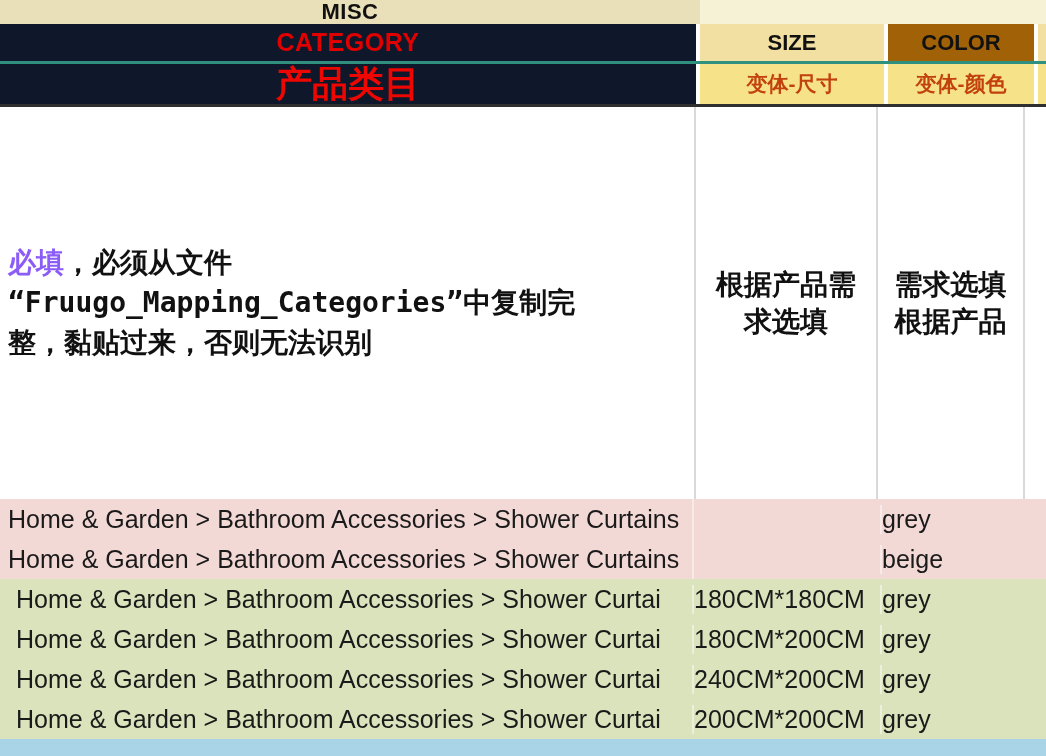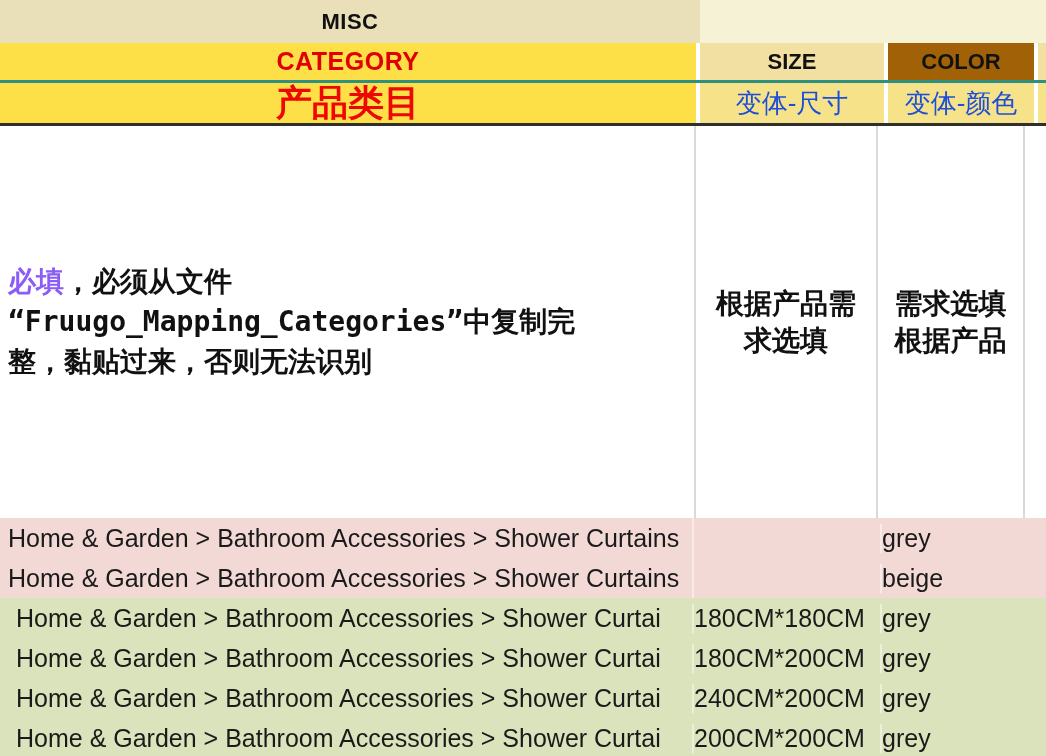--- a/index.html
+++ b/index.html
@@ -5,43 +5,43 @@
   * { margin:0; padding:0; box-sizing:border-box; }
   html,body { background:#fff; }
   .sheet {
     position:relative; width:1046px; height:756px; overflow:hidden;
     font-family:"Liberation Sans", sans-serif; color:#1a1a1a;
     display:flex; flex-direction:column;
   }
   .row { display:flex; flex-shrink:0; }
 
   
-  .r-misc { height:43px; }
+  .r-misc { height:24px; }
   .r-misc .left  { width:700px; background:#E9E0BA; display:flex; align-items:center; justify-content:center; }
   .r-misc .right { width:346px; background:#F5F2D6; }
   .r-misc .left span { font-weight:bold; font-size:22px; color:#111; letter-spacing:.5px; }
 
   
   .r-cat { height:37px; }
   .cell { display:flex; align-items:center; justify-content:center; }
   .gap { width:4px; background:#fff; }
-  .c-cat   { width:696px; background:#fde047; }
+  .c-cat   { width:696px; background:#0f172a; }
   .c-size  { width:184px; background:#F2DFA2; }
   .c-color { width:146px; background:#a16207; }
   .c-sliver{ width:8px;  background:#F2DFA2; }
   .r-cat .c-cat span { font-weight:bold; font-size:25px; color:#E00000; letter-spacing:.5px; }
   .r-cat .c-size span, .r-cat .c-color span { font-weight:bold; font-size:22px; color:#111; }
 
   .teal-line { height:3px; background:#2F9080; flex-shrink:0; }
 
   
   .r-cn { height:40px; }
   .r-cn .c-size, .r-cn .c-color, .r-cn .c-sliver { background:#F5E289; }
   .r-cn .c-cat span { font-weight:bold; font-size:36px; color:#EE0600; }
-  .r-cn .c-size span, .r-cn .c-color span { font-weight:normal; font-size:26px; color:#1d4ed8; white-space:nowrap; }
+  .r-cn .c-size span, .r-cn .c-color span { font-weight:bold; font-size:21px; color:#c2410c; white-space:nowrap; }
 
   .dark-line { height:3px; background:#2F2F2F; flex-shrink:0; }
 
   
   .r-body { height:392px; background:#fff; }
   .vline { width:2px; background:#D9D9D9; }
   .b-cat   { width:694px; display:flex; align-items:center; }
   .b-size  { width:180px; }
   .b-color { width:145px; }
   .b-sliver{ width:15px; background:#fff; }

